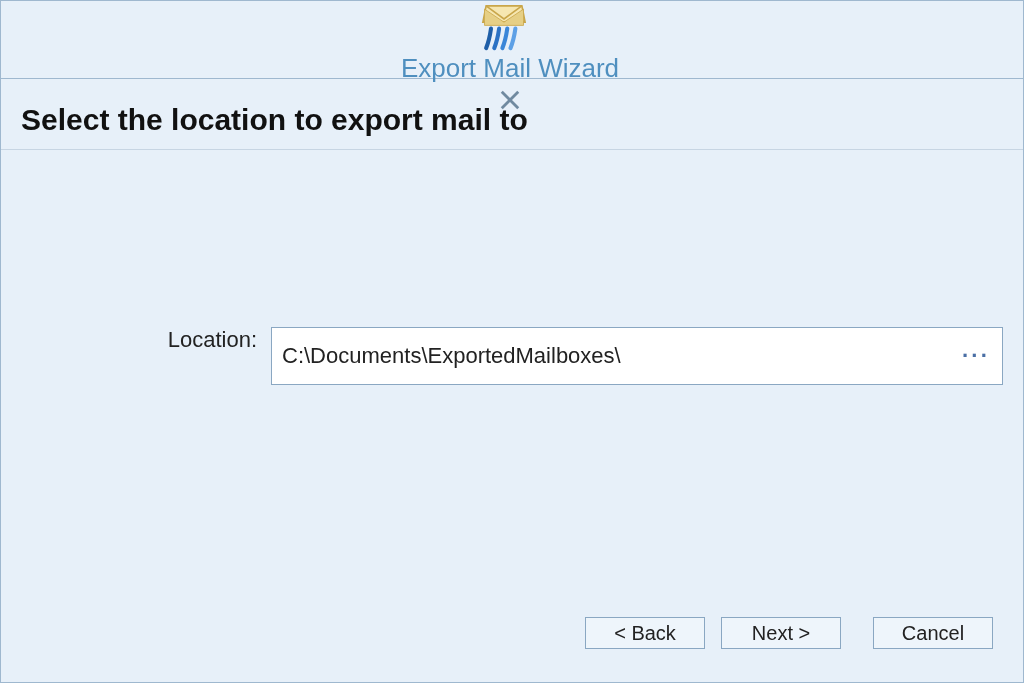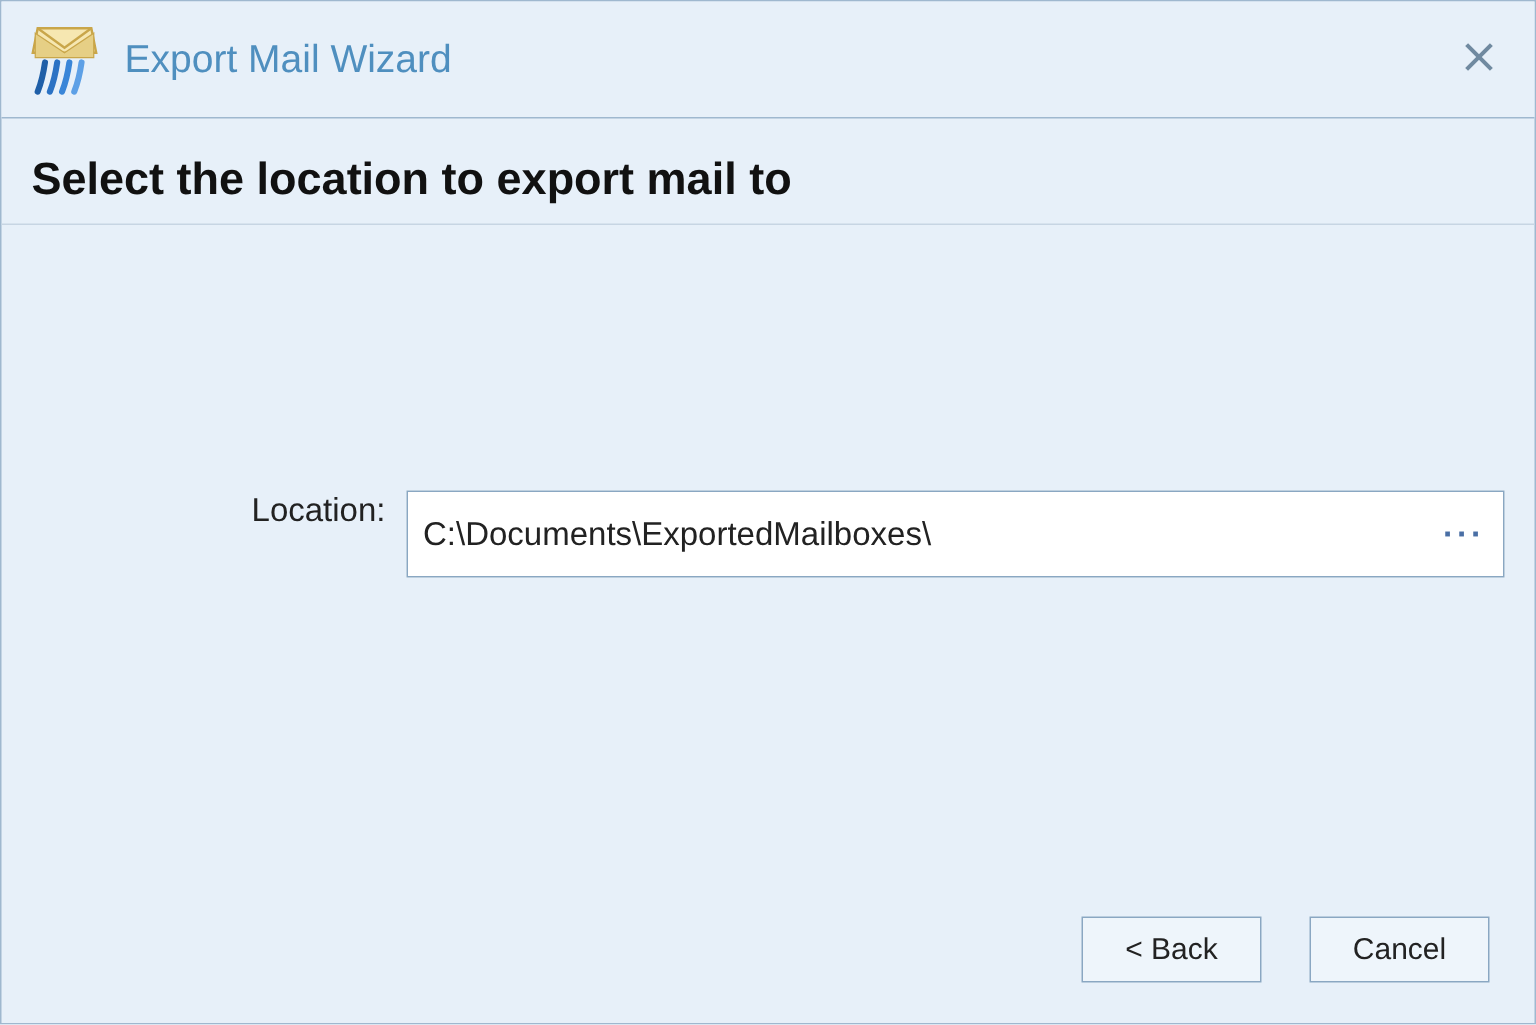--- a/index.html
+++ b/index.html
@@ -18,20 +18,21 @@
       display: flex;
       flex-direction: column;
     }
     .titlebar {
       height: 78px;
       border-bottom: 1px solid #9fb8cf;
       display: flex;
       align-items: center;
       padding: 0 18px 0 14px;
       background: #e7f0f9;
+      flex-direction: column;
     }
     .titlebar .icon-wrap {
       width: 56px;
       height: 56px;
       margin-right: 12px;
       display: flex;
       align-items: center;
       justify-content: center;
     }
     .titlebar .title-text {
@@ -112,21 +113,21 @@
     .footer {
       height: 80px;
       display: flex;
       align-items: center;
       justify-content: flex-end;
       gap: 16px;
       padding: 0 30px 18px 0;
     }
     .btn {
       min-width: 120px;
-      height: 44px;
+      height: 32px;
       background: #eef5fb;
       border: 1px solid #8aa7c2;
       font-size: 20px;
       color: #222;
       cursor: pointer;
       font-family: inherit;
       text-align: center;
     }
     .btn.cancel {
       margin-left: 16px;
@@ -170,17 +171,18 @@
         <div class="field-label">Location:</div>
         <div class="path-input-wrap">
           <input type="text" class="path-input" value="C:\Documents\ExportedMailboxes\" style="">
           <span class="browse-dots">···</span>
         </div>
       </div>
     </div>
 
     <div class="footer">
       <button class="btn">&lt; Back</button>
+      <button class="btn">Next &gt;</button>
       <button class="btn cancel">Cancel</button>
     </div>
   </div>
 
 </div>
 
 </body></html>

